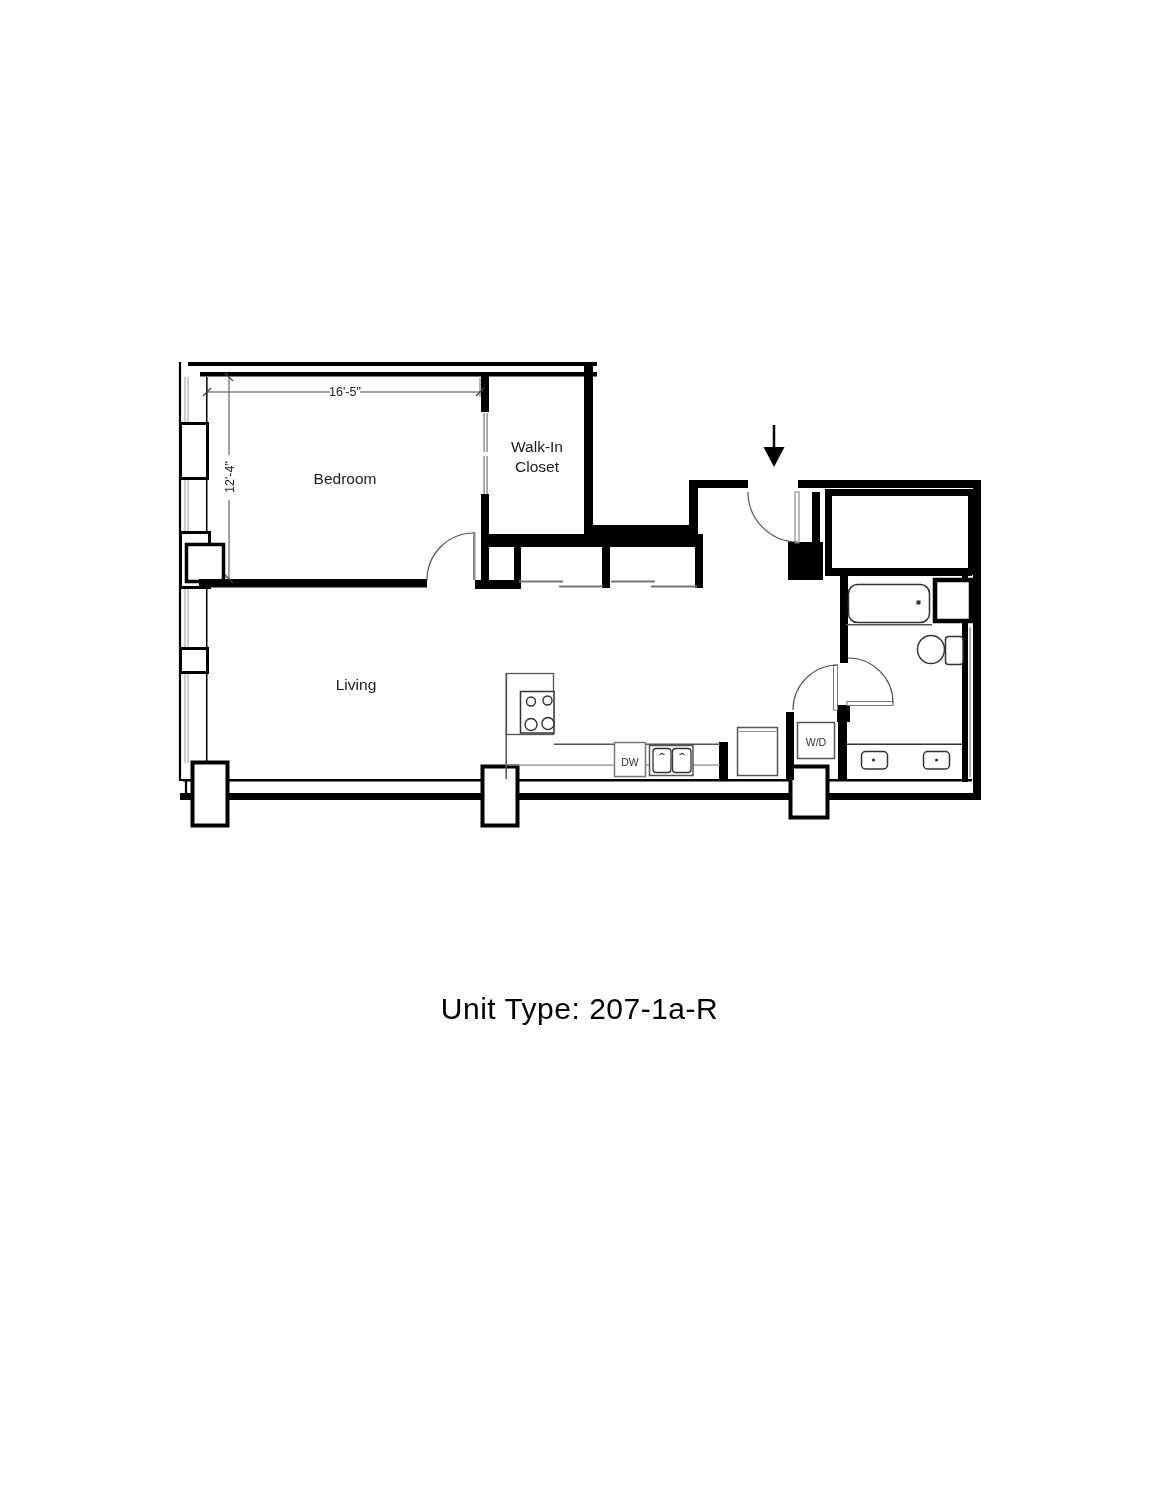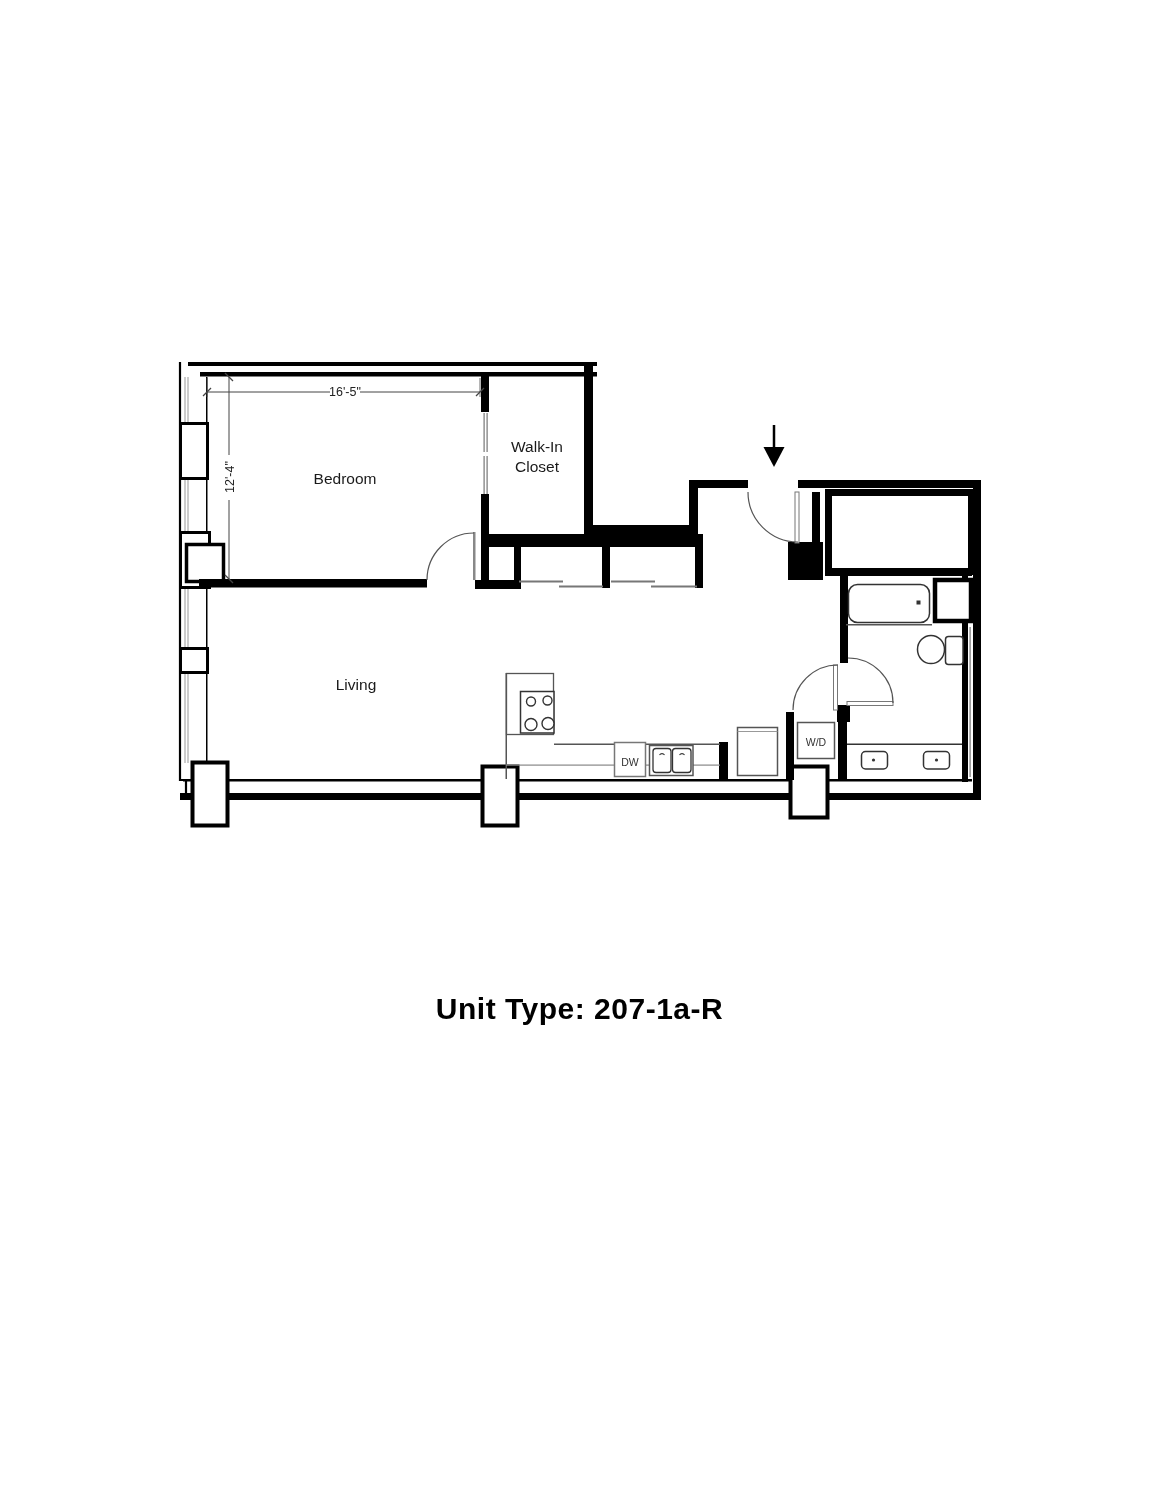--- a/index.html
+++ b/index.html
@@ -20,21 +20,21 @@
     left: 0;
     top: 0;
   }
   #unit-title {
     position: absolute;
     top: 992px;
     left: 0;
     width: 1159px;
     text-align: center;
     font-size: 30px;
-    font-weight: bold;
+    font-weight: normal;
     color: #000000;
     letter-spacing: 0.5px;
   }
   text {
     font-family: "Liberation Sans", sans-serif;
     fill: #1a1a1a;
   }
   .room-label { font-size: 15.5px; }
   .dim-label  { font-size: 12.5px; fill: #222; }
   .appl-label { font-size: 10.5px; fill: #333; }

